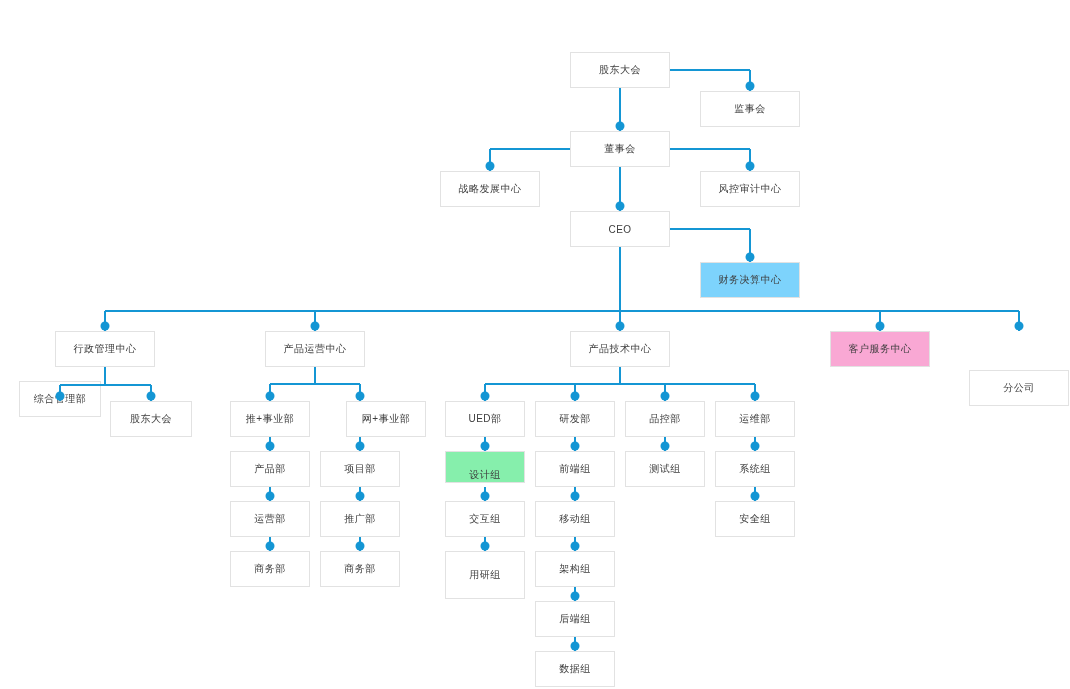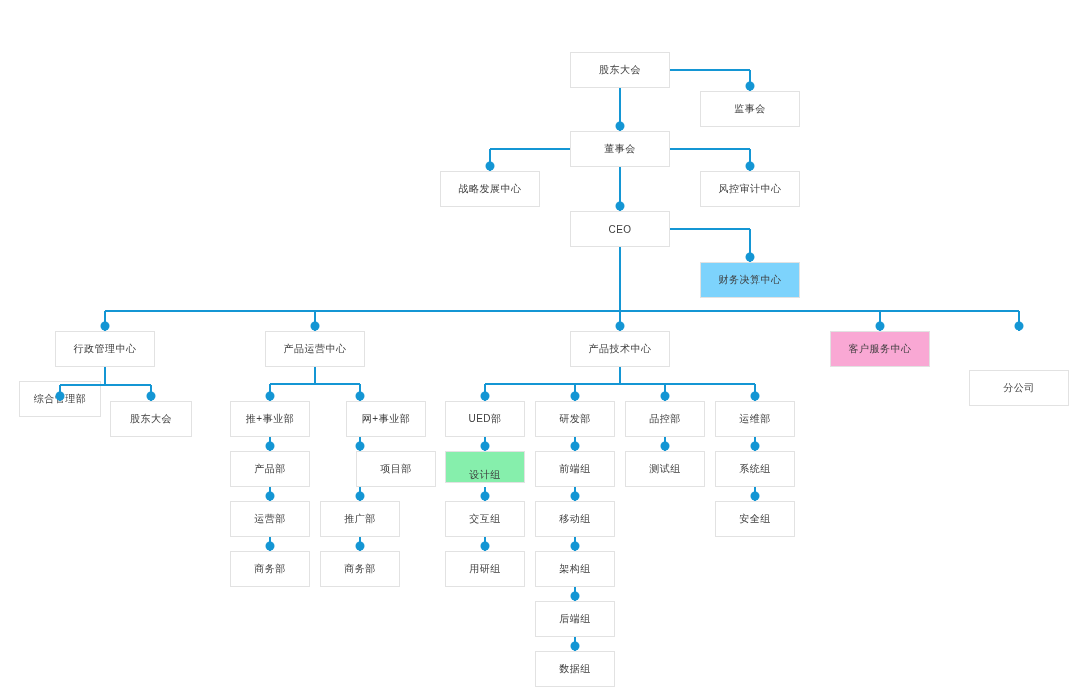--- a/index.html
+++ b/index.html
@@ -87,39 +87,39 @@
       </div>
       <div class="node" style="left: 230px; top: 451px; width: 80px; height: 36px; background: rgb(255, 255, 255);">
         <span>产品部</span>
       </div>
       <div class="node" style="left: 230px; top: 501px; width: 80px; height: 36px; background: rgb(255, 255, 255);">
         <span>运营部</span>
       </div>
       <div class="node" style="left: 230px; top: 551px; width: 80px; height: 36px; background: rgb(255, 255, 255);">
         <span>商务部</span>
       </div>
-      <div class="node" style="left: 320px; top: 451px; width: 80px; height: 36px; background: rgb(255, 255, 255); margin-left: 36px;">
+      <div class="node" style="left: 320px; top: 451px; width: 80px; height: 36px; background: rgb(255, 255, 255);">
         <span>项目部</span>
       </div>
       <div class="node" style="left: 320px; top: 501px; width: 80px; height: 36px; background: rgb(255, 255, 255);">
         <span>推广部</span>
       </div>
       <div class="node" style="left: 320px; top: 551px; width: 80px; height: 36px; background: rgb(255, 255, 255);">
         <span>商务部</span>
       </div>
       <div class="node" style="left: 445px; top: 401px; width: 80px; height: 36px; background: rgb(255, 255, 255);">
         <span>UED部</span>
       </div>
       <div class="node" style="left: 445px; top: 451px; width: 80px; height: 32px; background: #86efac; align-items: flex-end;">
         <span>设计组</span>
       </div>
       <div class="node" style="left: 445px; top: 501px; width: 80px; height: 36px; background: rgb(255, 255, 255);">
         <span>交互组</span>
       </div>
-      <div class="node" style="left: 445px; top: 551px; width: 80px; height: 36px; background: rgb(255, 255, 255);">
+      <div class="node" style="left: 445px; top: 551px; width: 80px; height: 48px; background: rgb(255, 255, 255);">
         <span>用研组</span>
       </div>
       <div class="node" style="left: 535px; top: 401px; width: 80px; height: 36px; background: rgb(255, 255, 255);">
         <span>研发部</span>
       </div>
       <div class="node" style="left: 535px; top: 451px; width: 80px; height: 36px; background: rgb(255, 255, 255);">
         <span>前端组</span>
       </div>
       <div class="node" style="left: 535px; top: 501px; width: 80px; height: 36px; background: rgb(255, 255, 255);">
         <span>移动组</span>

